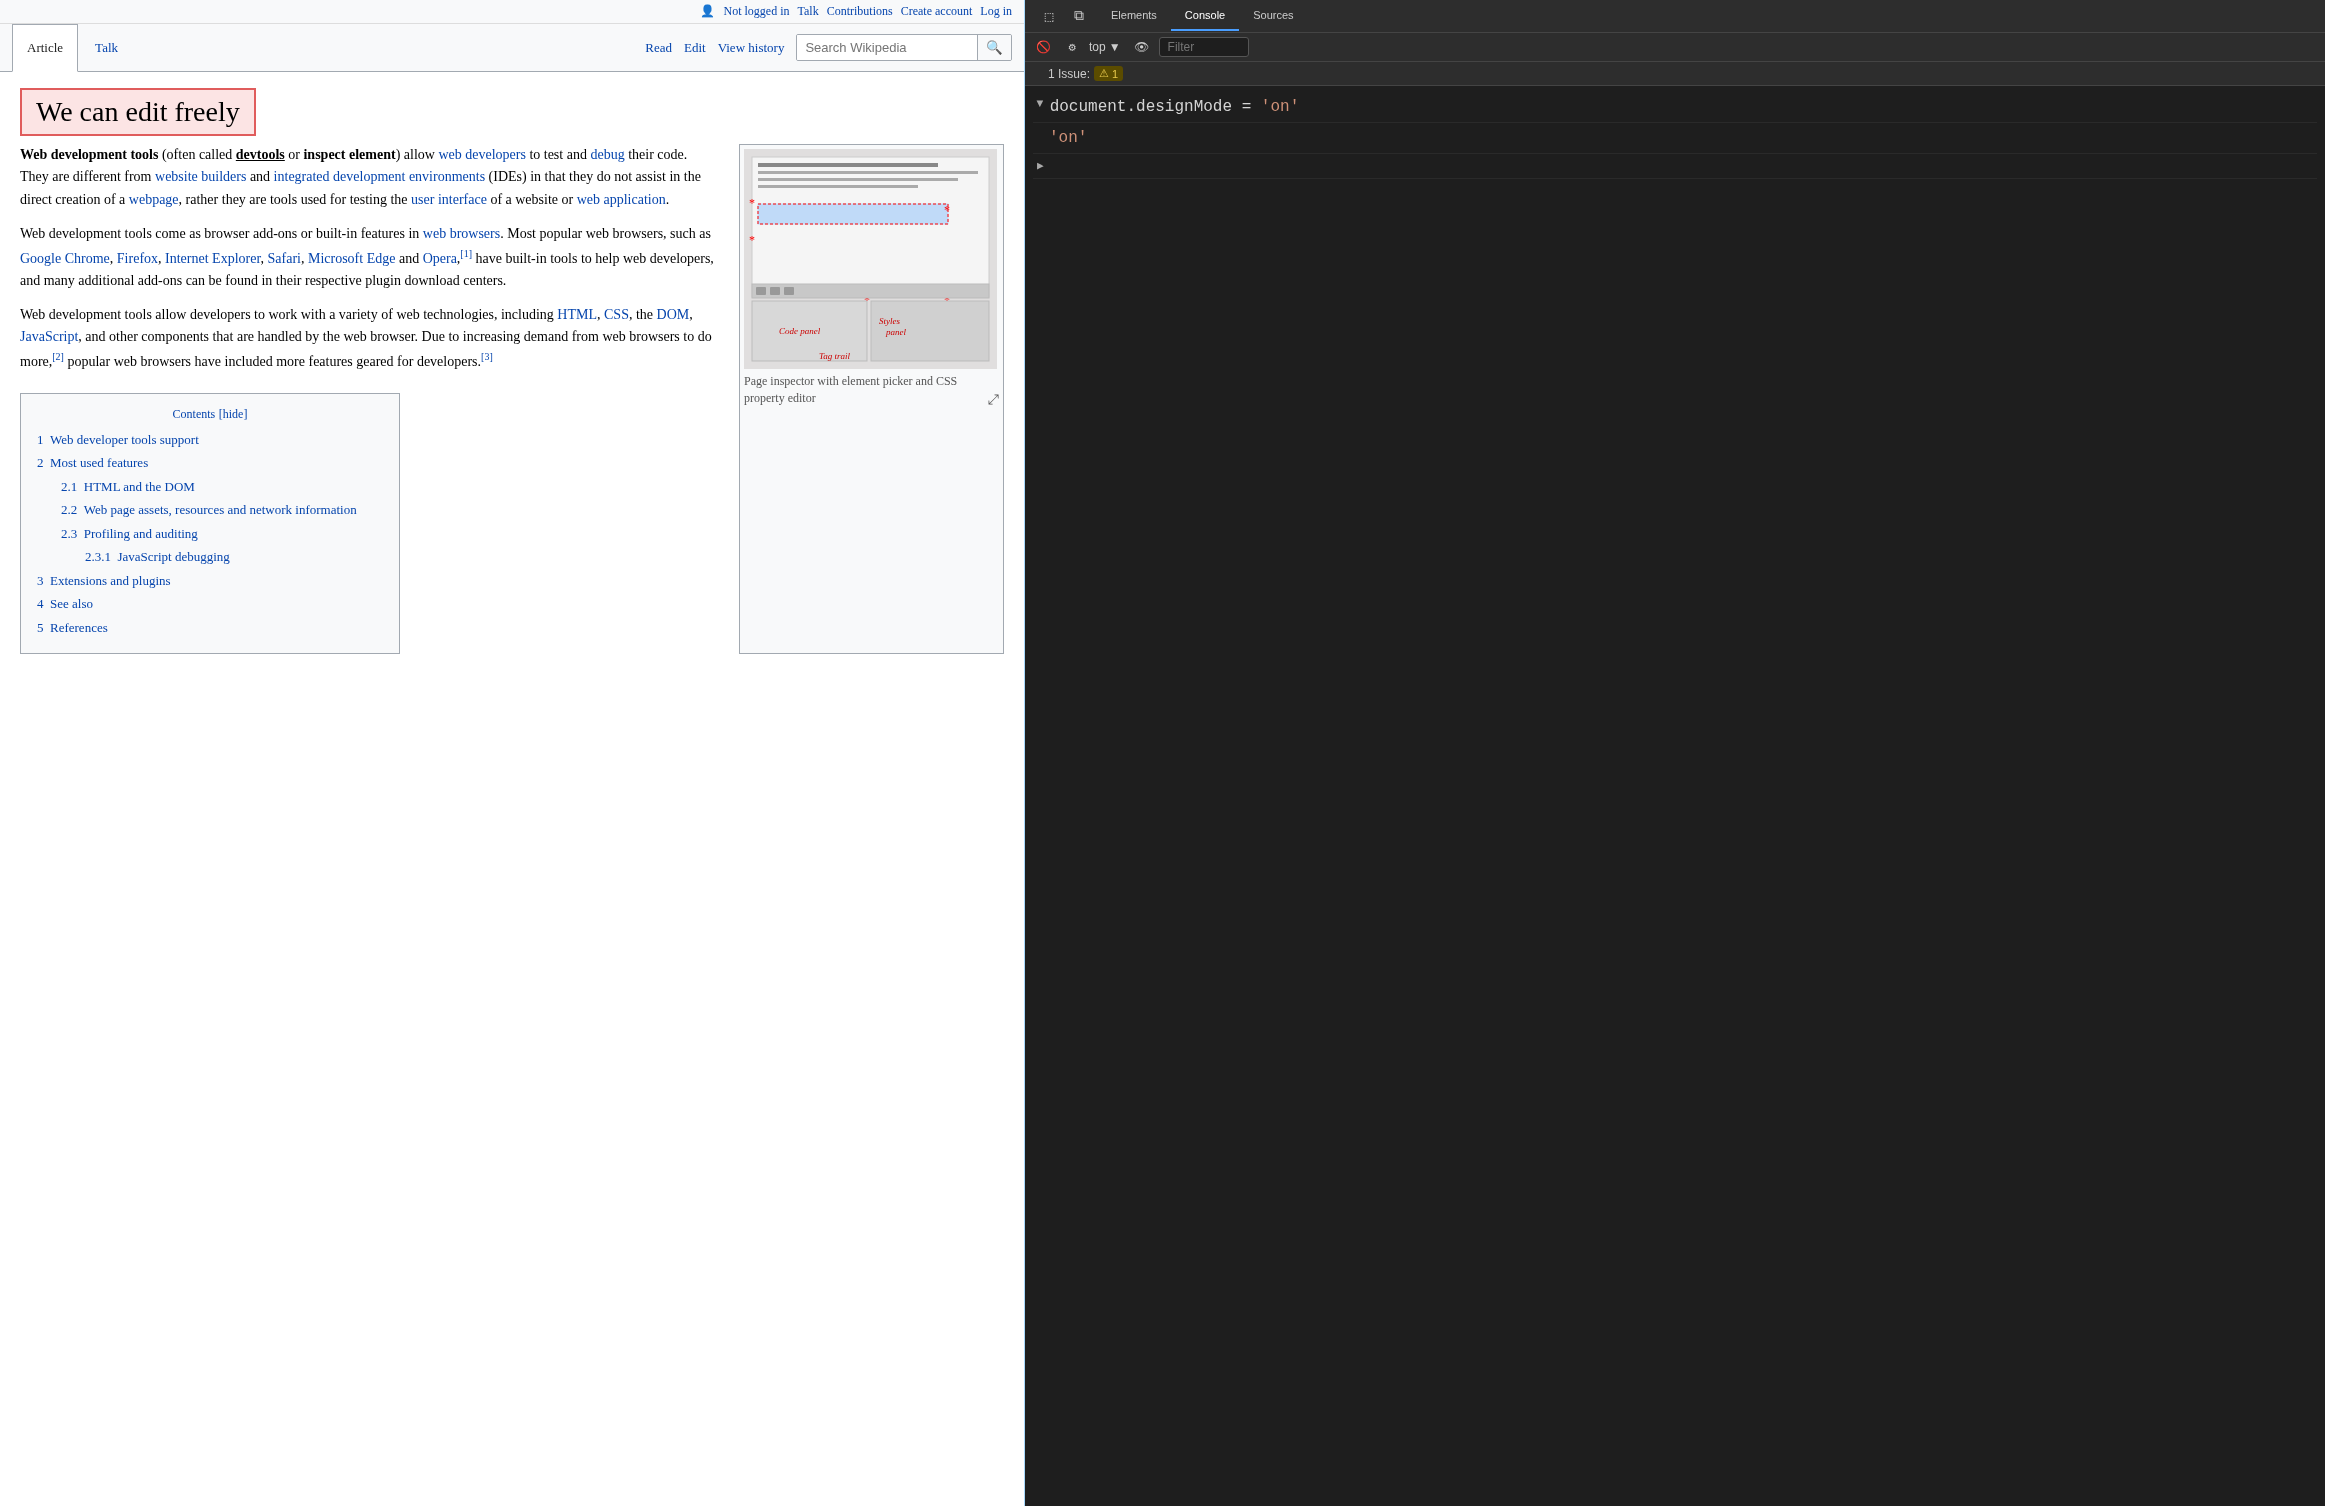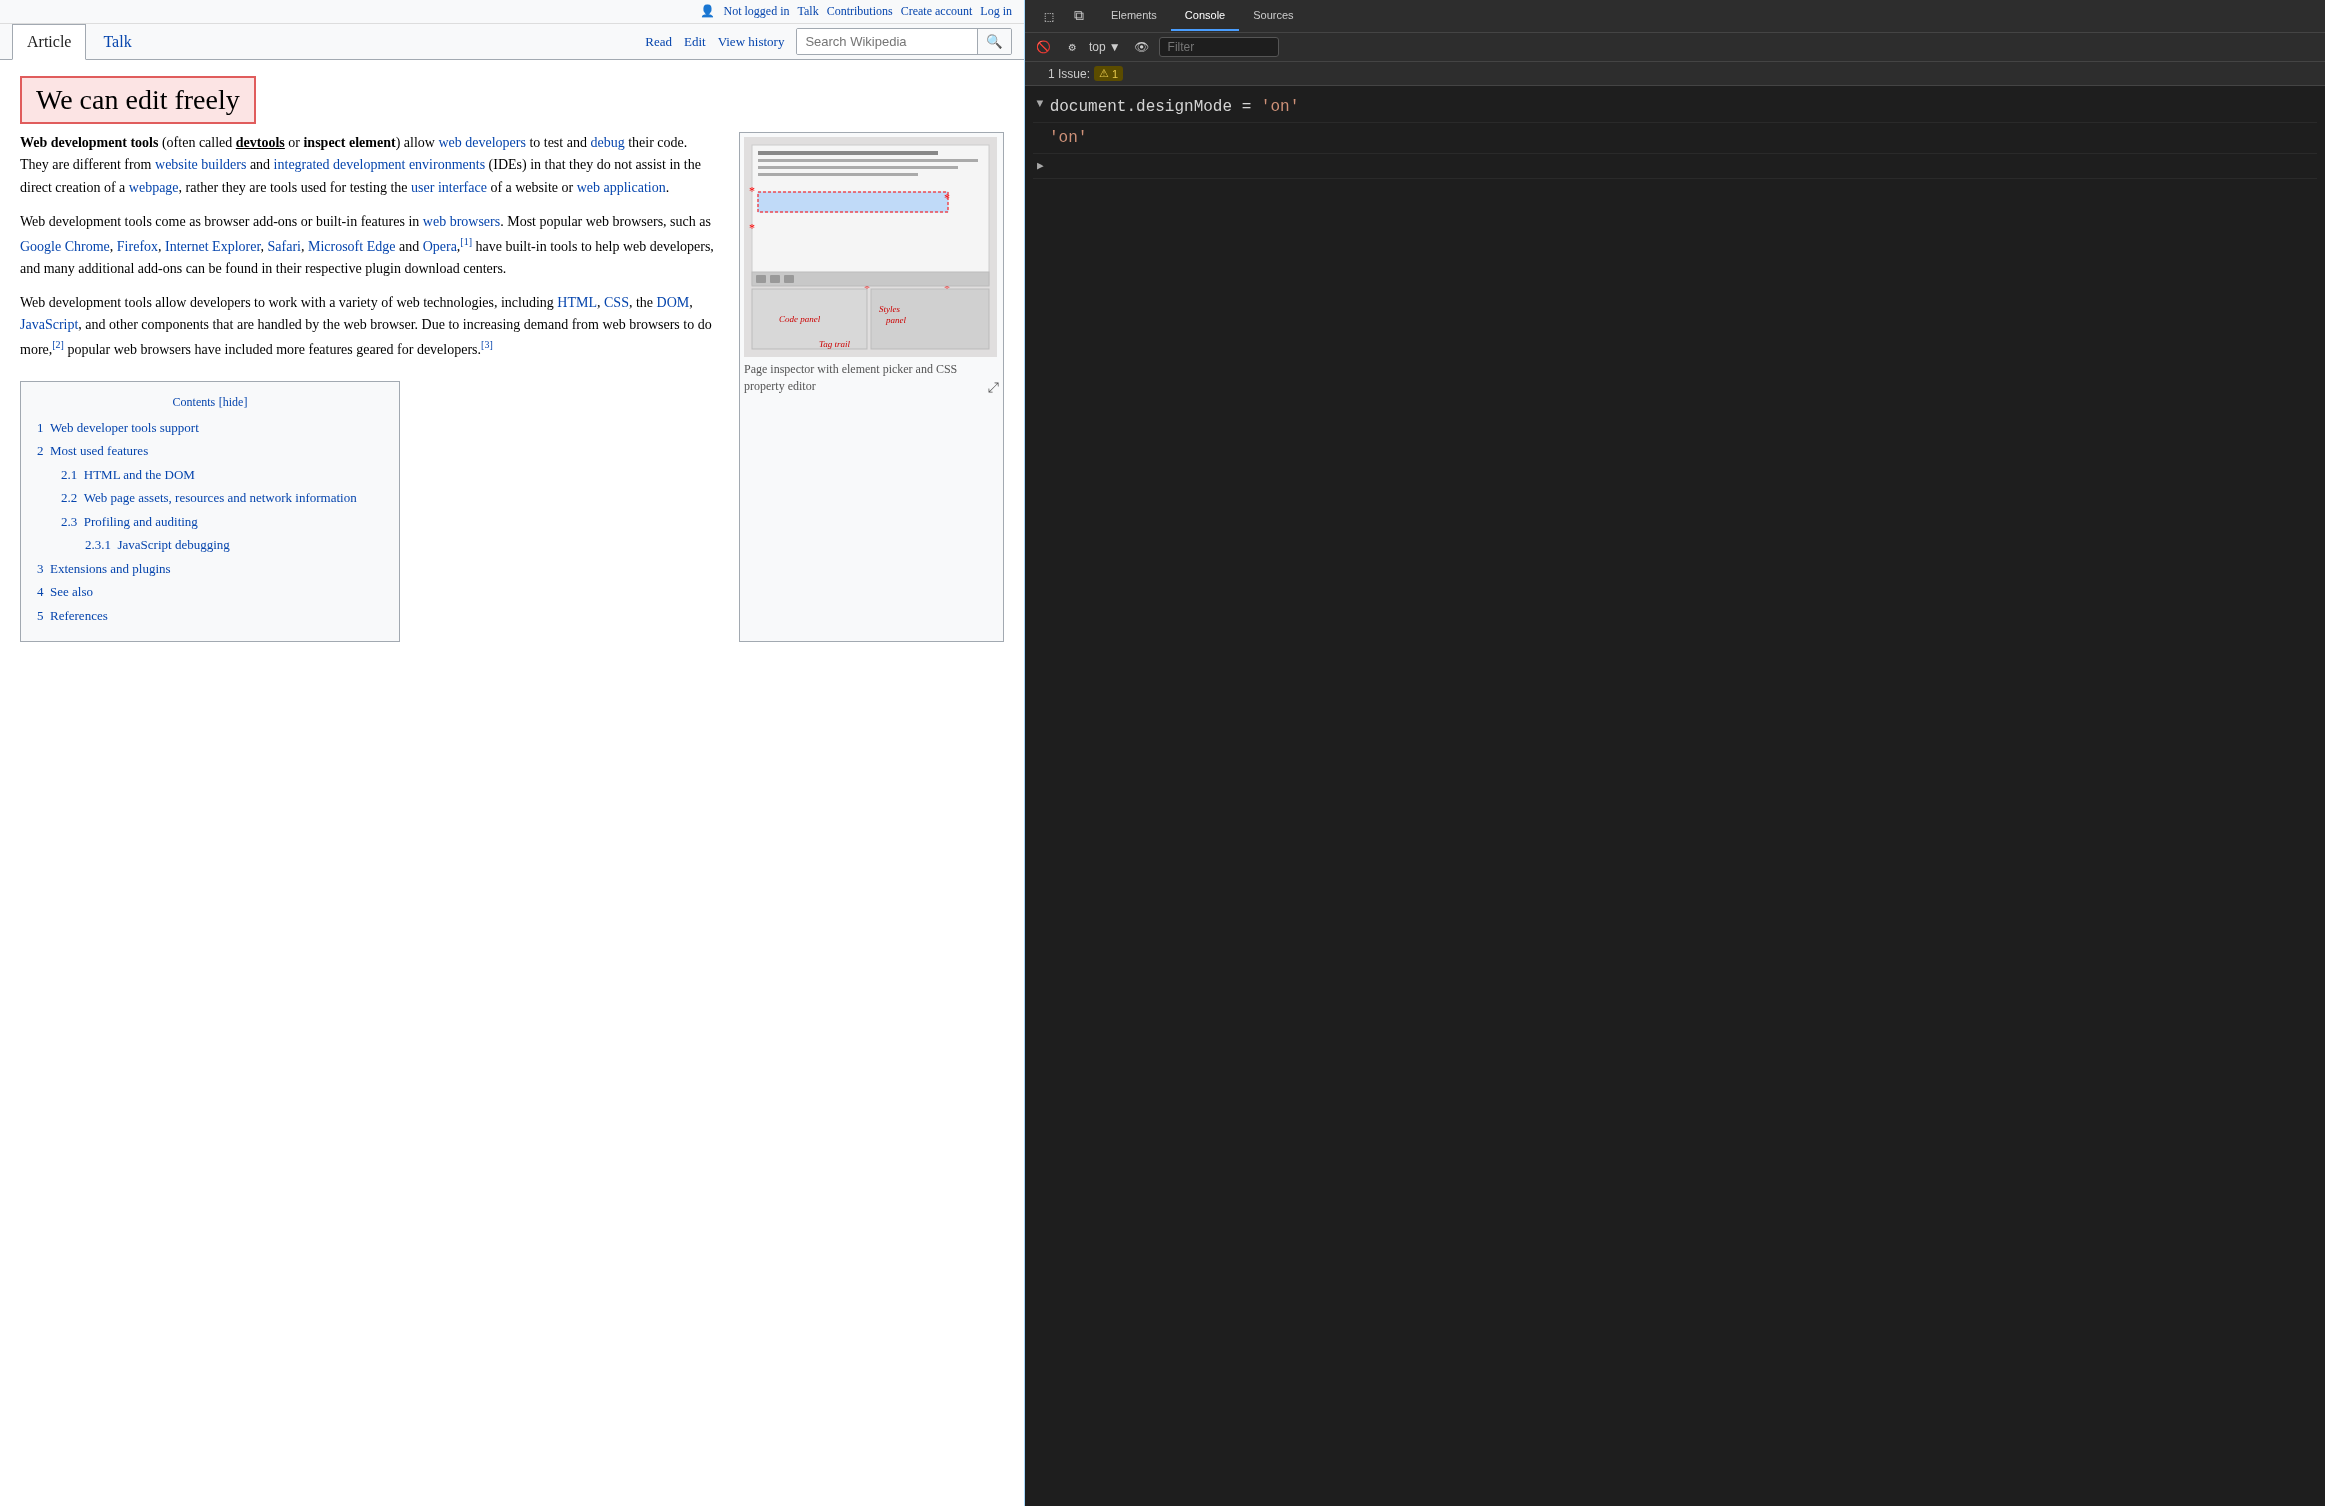--- a/index.html
+++ b/index.html
@@ -31,22 +31,22 @@
     
     #tab-bar {
       display: flex;
       align-items: center;
       padding: 0 12px;
       background: #f8f9fa;
       border-bottom: 1px solid #a2a9b1;
       gap: 0;
     }
     .wiki-tab {
-      padding: 8px 14px;
-      font-size: 16px;
+      padding: 15px 14px;
+      font-size: 13px;
       color: #0645ad;
       cursor: pointer;
       border: 1px solid transparent;
       border-bottom: none;
       margin-right: 2px;
       background: transparent;
       text-decoration: none;
     }
     .wiki-tab.active {
       background: #fff;
@@ -284,21 +284,21 @@
       margin-left: 4px;
     }
     .dt2-filter {
       background: #1e1e1e;
       border: 1px solid #555;
       border-radius: 3px;
       padding: 2px 8px;
       color: #f97316;
       font-size: 12px;
       outline: none;
-      width: 120px;
+      width: 90px;
       font-family: -apple-system, Arial, sans-serif;
     }
 
     
     #issues-bar {
       background: #2d2d2d;
       border-bottom: 1px solid #444;
       padding: 4px 23px;
       font-size: 12px;
       color: #ccc;

